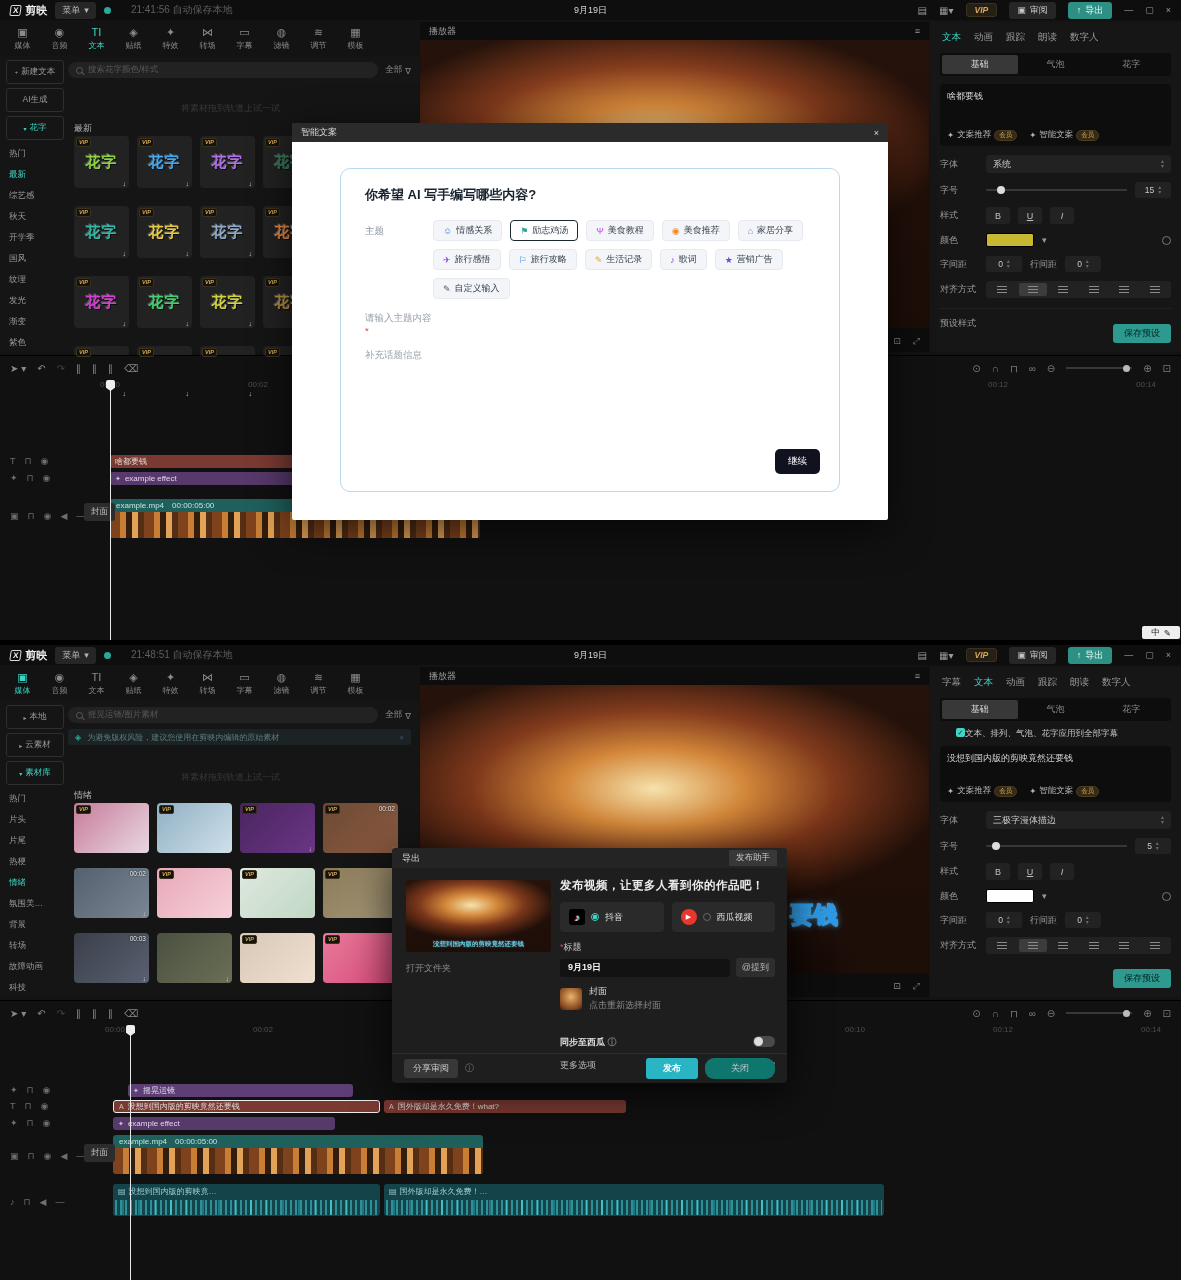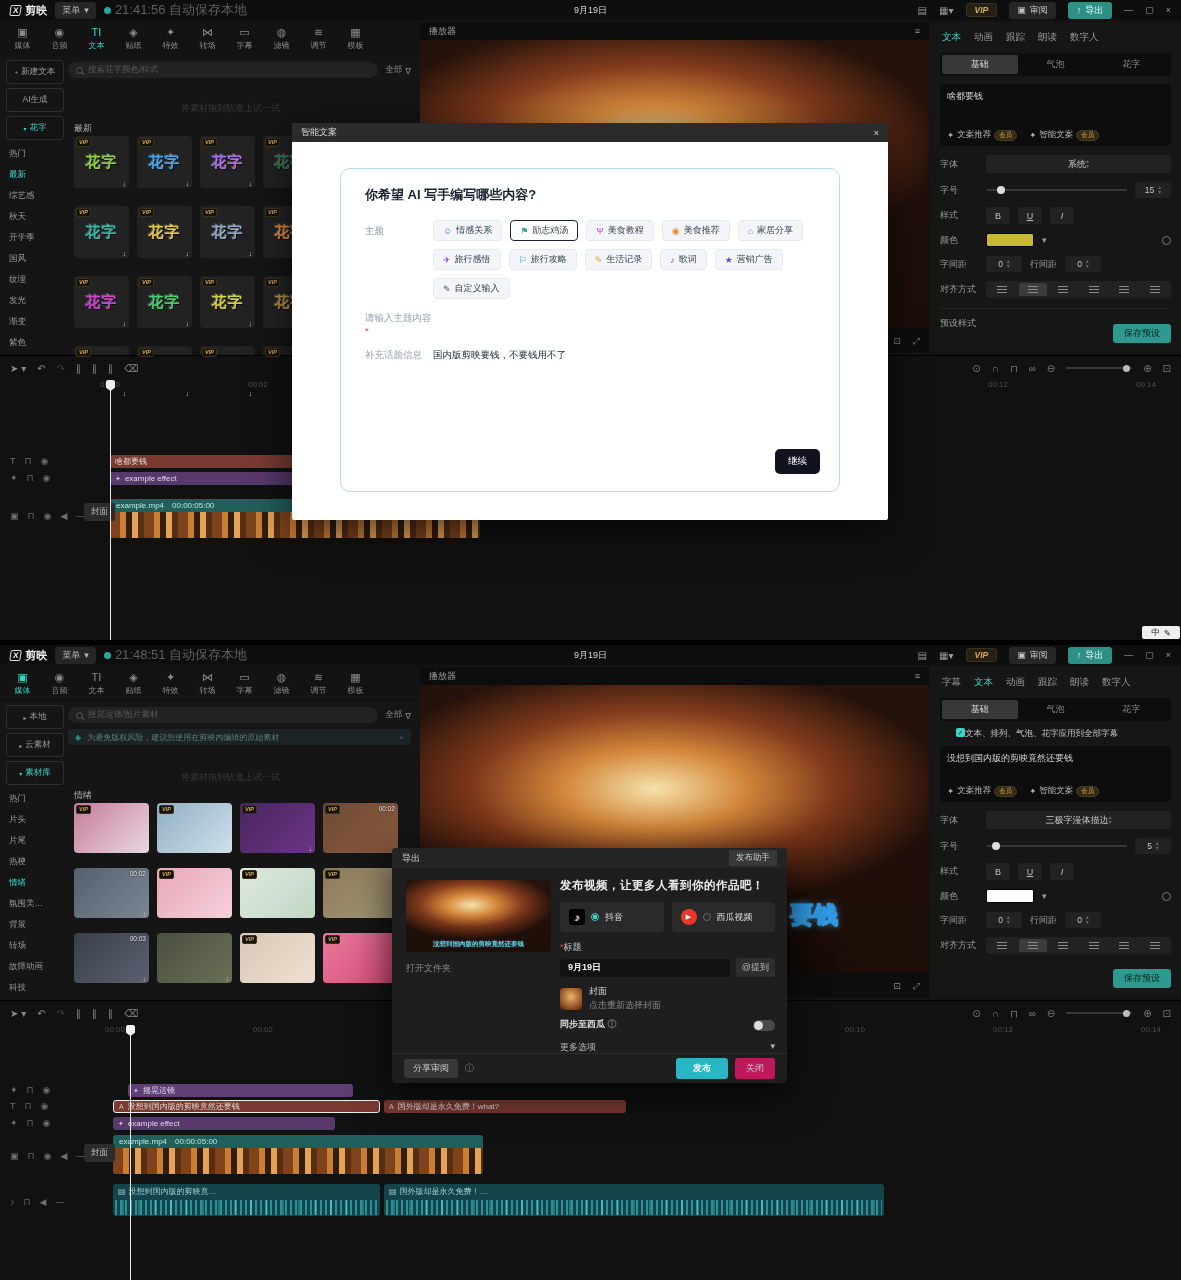--- a/index.html
+++ b/index.html
@@ -6,21 +6,21 @@
   html,body{background:#000;width:1181px;height:1280px;overflow:hidden}
   body{position:relative;font-family:"Liberation Sans","DejaVu Sans",sans-serif;color:#ccc;font-size:10px}
   .win{position:absolute;left:0;width:1181px;height:640px;background:#131313;overflow:hidden}
   #win-top{top:0}
   #win-bot{top:640px;border-top:5px solid #000}
   
   .titlebar{position:absolute;top:0;left:0;right:0;height:20px;display:flex;align-items:center;gap:8px;padding:0 10px;background:#0e0e0e}
   .logo{display:flex;align-items:center;gap:4px;color:#eee;font-weight:bold;font-size:11px}
   .logo .mark{display:inline-block;border:1px solid #ddd;border-radius:2px;padding:0 2px;font-size:8px;transform:skewX(-8deg)}
   .menu-pill{background:#262626;border-radius:3px;padding:2px 7px;color:#b5b5b5;font-size:9px;display:flex;gap:4px;align-items:center}
-  .autosave{color:#5f5f5f;font-size:13px;display:flex;gap:4px;align-items:center}
+  .autosave{color:#5f5f5f;font-size:10px;display:flex;gap:20px;align-items:center}
   .autosave .dot{width:7px;height:7px;border-radius:50%;background:#2aa89a;display:inline-block}
   .tb-date{position:absolute;left:50%;transform:translateX(-50%);color:#d8d8d8;font-size:9px}
   .tb-right{margin-left:auto;display:flex;align-items:center;gap:12px}
   .tb-ic{color:#9a9a9a;font-size:10px}
   .vip-pill{color:#d8a85a;background:#262014;border:1px solid #3a3220;border-radius:3px;padding:1px 8px;font-size:8.5px;font-weight:bold;font-style:italic}
   .review-btn{background:#262626;border-radius:3px;padding:2px 8px;color:#c5c5c5;font-size:9px;display:flex;gap:4px;align-items:center}
   .export-btn{background:#2e8f85;border-radius:3px;padding:2px 9px;color:#eafffc;font-size:9px;display:flex;gap:4px;align-items:center}
   .win-ctrls{display:flex;gap:12px;color:#9a9a9a;font-size:9px}
   
   .toolbar{position:absolute;top:22px;left:4px;width:415px;height:34px;display:flex}
@@ -69,21 +69,21 @@
   .seg-item{flex:1;text-align:center;padding:3px 0;border-radius:2px}
   .seg-item.active{background:#383838;color:#ddd}
   .apply-row{display:flex;gap:0;align-items:flex-start;margin:7px 26px 0;font-size:8.5px;color:#c5c5c5;line-height:10px}
   .cbx{flex:none;width:9px;height:9px;background:#3fd4c4;border-radius:2px;color:#0a2a28;font-size:7px;line-height:9px;text-align:center;font-weight:bold}
   .txtarea{margin:8px 10px 0;height:62px;background:#0d0d0d;border-radius:4px;position:relative;padding:6px 7px;font-size:9px;color:#d5d5d5}
   .reco-row{position:absolute;bottom:5px;left:7px;display:flex;gap:12px;color:#b5b5b5;font-size:8.5px;align-items:center}
   .reco{display:flex;gap:3px;align-items:center}
   .member-badge{background:#352b15;color:#d8a85a;border-radius:6px;padding:0 4px;font-size:6.5px;border:1px solid #4a3d20}
   .frow{display:flex;align-items:center;margin:9px 10px 0;font-size:9px;color:#9a9a9a;gap:8px}
   .flabel{width:38px;flex:none}
-  .fselect{flex:1;height:18px;background:#222;border-radius:3px;display:flex;align-items:center;padding:0 7px;color:#c8c8c8;justify-content:center}
+  .fselect{flex:1;height:18px;background:#222;border-radius:3px;display:flex;align-items:center;padding:0 7px;color:#c8c8c8;justify-content:space-between}
   .stepper{color:#666;font-size:6px;display:flex;flex-direction:column;line-height:5px}
   .slider{flex:1;height:2px;background:#383838;border-radius:1px;position:relative}
   .knob{position:absolute;top:-3px;width:8px;height:8px;border-radius:50%;background:#ddd}
   .numbox{width:36px;height:16px;background:#222;border-radius:3px;color:#c8c8c8;display:flex;align-items:center;justify-content:center;font-size:8.5px;gap:4px}
   .stybtn{width:24px;height:17px;background:#222;border-radius:3px;display:flex;align-items:center;justify-content:center;color:#c0c0c0;font-size:9px}
   .stybtn.u{text-decoration:underline}.stybtn.i{font-style:italic}
   .swatch{width:48px;height:14px;border-radius:2px;border:1px solid #000}
   .picker{margin-left:auto;width:9px;height:9px;border:1px solid #777;border-radius:50%}
   .alignbar{flex:1;display:flex;background:#222;border-radius:3px;padding:2px;gap:2px}
   .al{flex:1;height:13px;display:flex;align-items:center;justify-content:center;border-radius:2px}
@@ -147,29 +147,29 @@
   .xg-ic{width:16px;height:16px;background:#e8372c;border-radius:50%;color:#fff;display:flex;align-items:center;justify-content:center;font-size:7px;flex:none}
   .radio{width:8px;height:8px;border:1px solid #666;border-radius:50%;flex:none}
   .radio.on{border-color:#3fd4c4;background:radial-gradient(circle,#3fd4c4 0 2px,transparent 2.5px)}
   .tlab-row{margin-top:9px;color:#c8c8c8}
   .title-input{display:flex;gap:6px;margin-top:4px;align-items:center}
   .ti-box{flex:1;height:18px;background:#121212;border-radius:3px;display:flex;align-items:center;padding:0 8px;color:#f0f0f0;font-weight:bold}
   .mention{background:#2e2e2e;border-radius:3px;padding:3px 6px;color:#b8b8b8}
   .cover-row{display:flex;gap:7px;margin-top:8px;align-items:center}
   .cover-thumb{width:22px;height:22px;border-radius:3px;flex:none;background:radial-gradient(circle at 50% 40%,#e8b46a,#8a4a1f 70%,#33200d)}
   .cover-l1{color:#ddd}.cover-l2{color:#8a8a8a;margin-top:1px}
-  .sync-row{display:flex;justify-content:space-between;margin-top:6px;color:#e0e0e0;align-items:flex-end;font-weight:bold}
+  .sync-row{display:flex;justify-content:space-between;margin-top:24px;color:#e0e0e0;align-items:flex-start;font-weight:bold}
   .toggle{width:22px;height:11px;background:#4a4a4a;border-radius:6px;position:relative}
   .toggle::after{content:"";position:absolute;left:1px;top:1px;width:9px;height:9px;background:#ddd;border-radius:50%}
   .more-row{display:flex;justify-content:space-between;margin-top:10px;color:#b5b5b5}
   .exp-foot{position:absolute;bottom:0;left:0;right:0;height:30px;border-top:1px solid #2d2d2d;display:flex;align-items:center;padding:0 12px;gap:7px}
   .share-btn{background:#383838;border-radius:3px;padding:3px 9px;color:#c8c8c8}
   .info-ic{color:#777}
   .pub-btn{margin-left:auto;background:#2ab5c5;color:#fff;border-radius:3px;padding:4px 17px;font-weight:bold}
-  .close-btn2{background:#be185d;border-radius:3px;padding:4px 11px;color:#c8c8c8}
+  .close-btn2{background:#0f766e;border-radius:9px;padding:4px 26px;color:#c8c8c8}
   
   .ime{position:absolute;left:1142px;top:626px;width:38px;height:13px;background:#efefef;border-radius:2px;color:#1a1a1a;font-size:8.5px;display:flex;align-items:center;justify-content:center;gap:4px;z-index:40}
 </style>
 </head>
 <body>
 
 <div class="win" id="win-top">
   <div class="titlebar">
     <div class="logo">
         <span class="mark">X</span>
@@ -647,21 +647,20 @@
               <span class="cicon" style="color: rgb(85, 85, 85);">✎</span>
               <span>自定义输入</span>
             </span>
           </div>
       </div>
       <div class="field-row">
         <span class="f-lab"><span>请输入主题内容</span><span class="req">*</span></span>
       </div>
       <div class="field-row">
         <span class="f-lab">补充话题信息</span>
-        <span class="f-val" style="border-bottom:none">国内版剪映要钱，不要钱用不了</span>
       </div>
       <div class="continue-btn">继续</div>
     </div>
   </div>
 </div>
 
 <div class="win" id="win-bot">
   <div class="titlebar">
     <div class="logo">
         <span class="mark">X</span>

